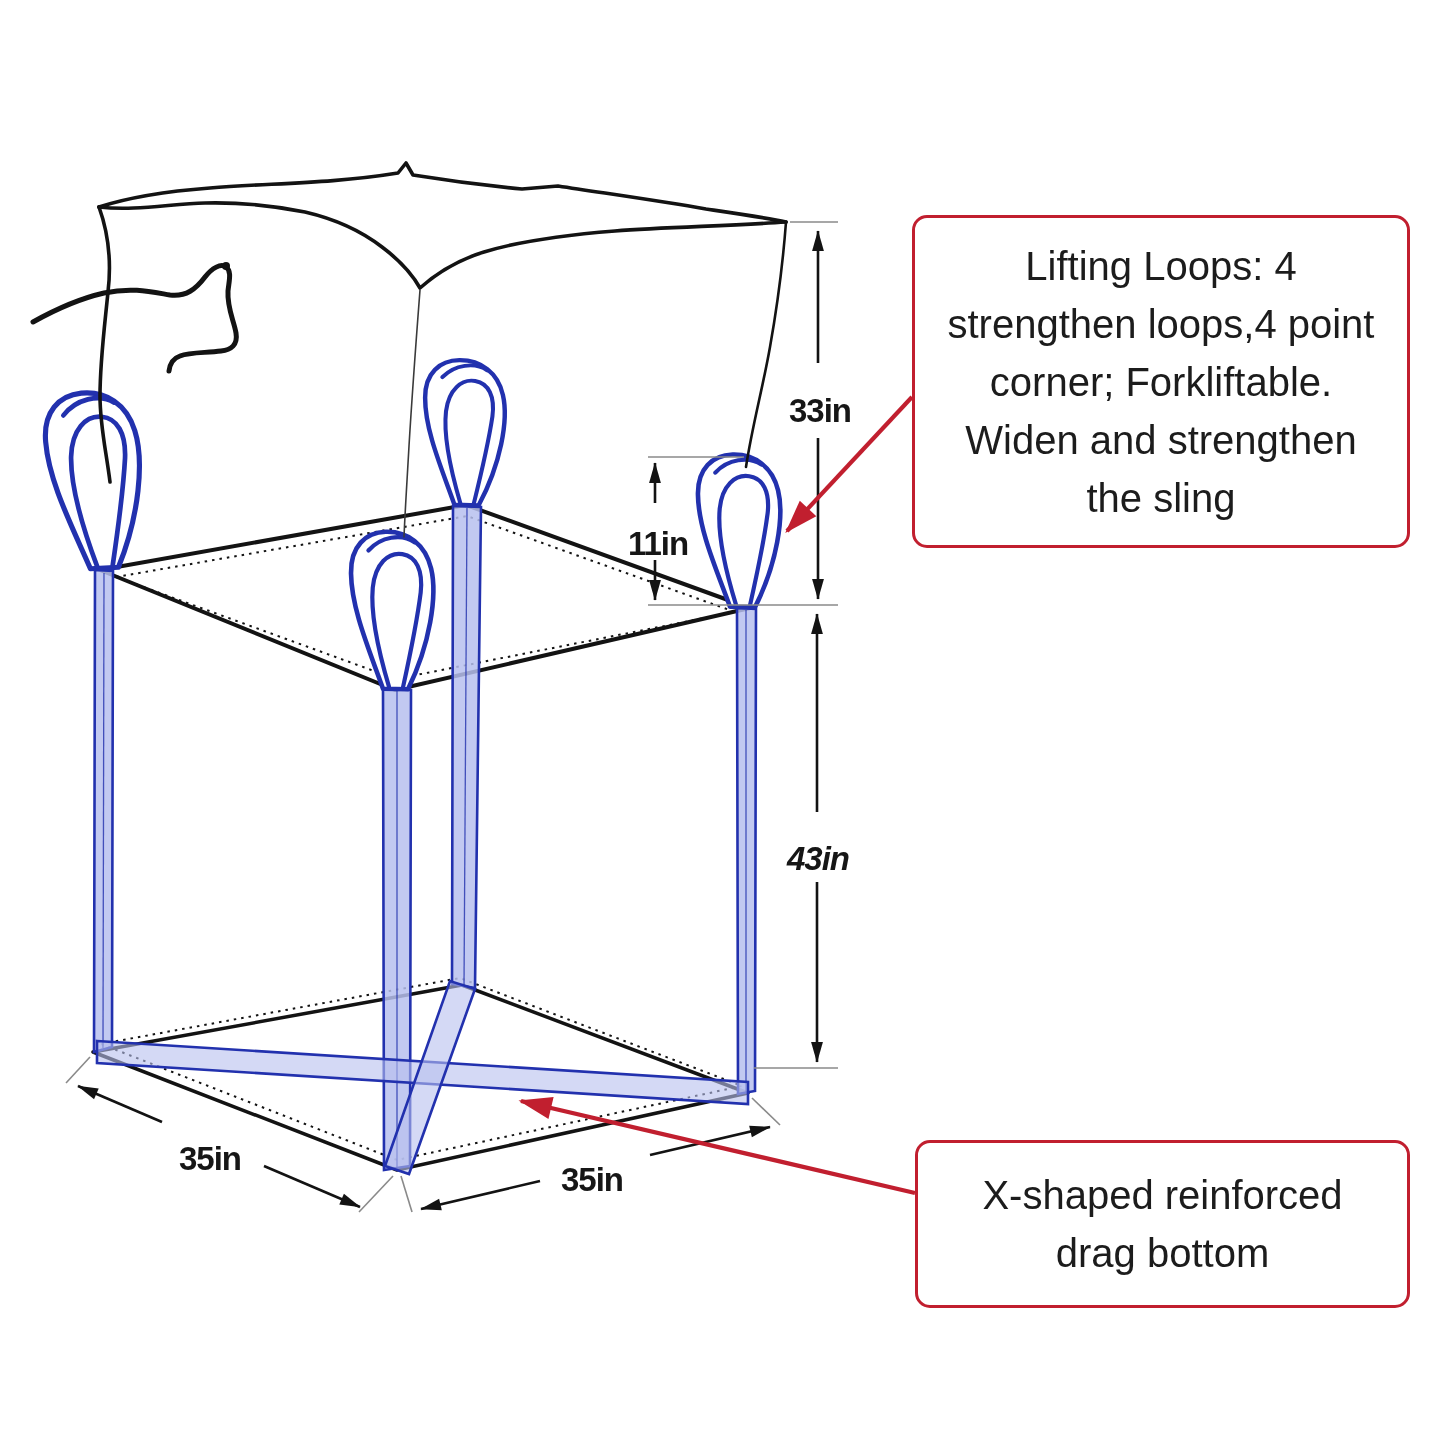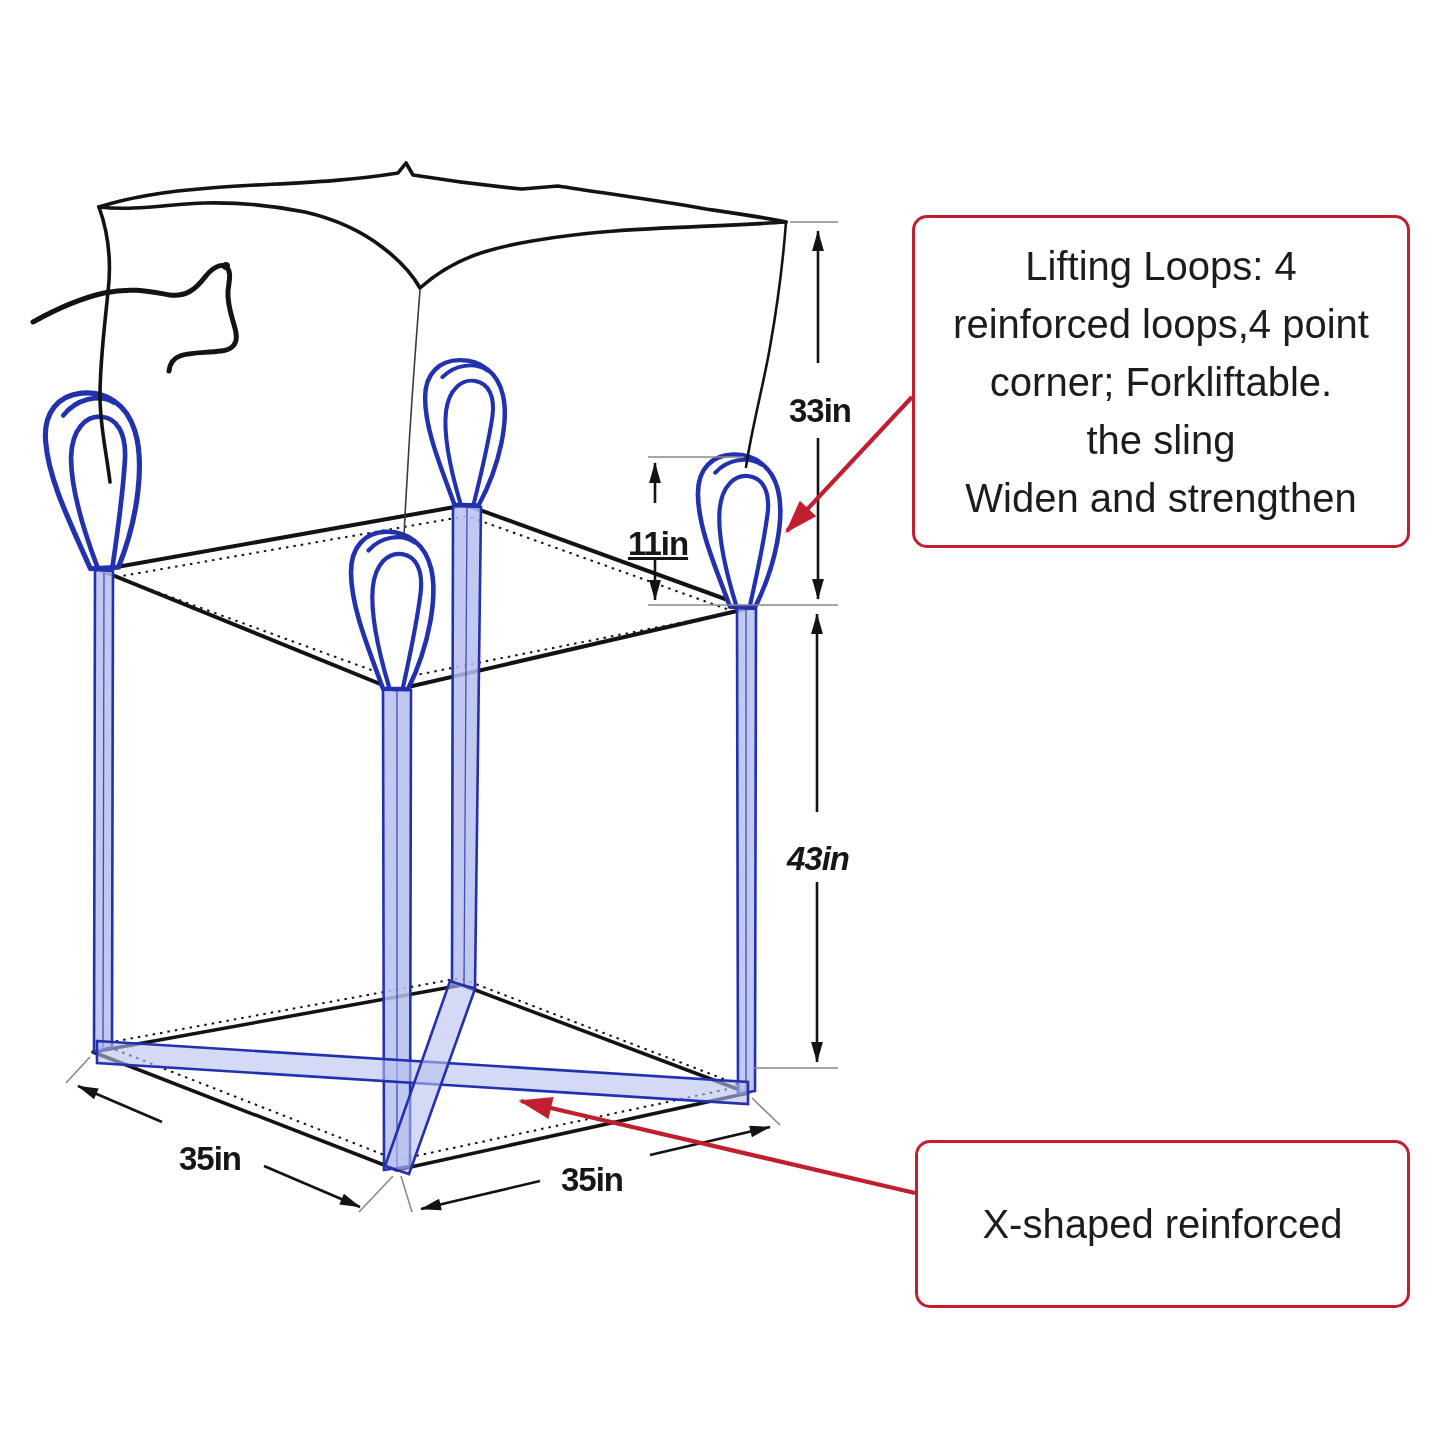--- a/index.html
+++ b/index.html
@@ -147,30 +147,31 @@
 
     <g>
       <line class="redline" x1="912" y1="397" x2="787" y2="531" marker-end="url(#redA)"></line>
     </g>
     <g>
       <line class="redline" x1="915" y1="1193" x2="521" y2="1101" marker-end="url(#redA)"></line>
     </g>
   </svg>
 
   <div class="dim-label" style="left:735px;top:374px;">33in</div>
-  <div class="dim-label" style="left:573px;top:507px;text-decoration:underline;">11in</div>
+  <div class="dim-label" style="left:573px;top:507px;">11in</div>
   <div class="dim-label" style="left:733px;top:822px;font-style:italic;">43in</div>
   <div class="dim-label" style="left:125px;top:1122px;">35in</div>
   <div class="dim-label" style="left:507px;top:1143px;">35in</div>
 
   <div class="callout callout-loops">
     <div class="cl-line">Lifting Loops: 4</div>
-    <div class="cl-line">reinforced loops,4 point</div>
+    <div class="cl-line">strengthen loops,4 point</div>
     <div class="cl-line">corner; Forkliftable.</div>
+    <div class="cl-line">Widen and strengthen</div>
     <div class="cl-line">the sling</div>
-    <div class="cl-line">Widen and strengthen</div>
   </div>
 
   <div class="callout callout-bottom">
     <div class="cl-line">X-shaped reinforced</div>
+    <div class="cl-line">drag bottom</div>
   </div>
 
 </div>
 
 </body></html>

